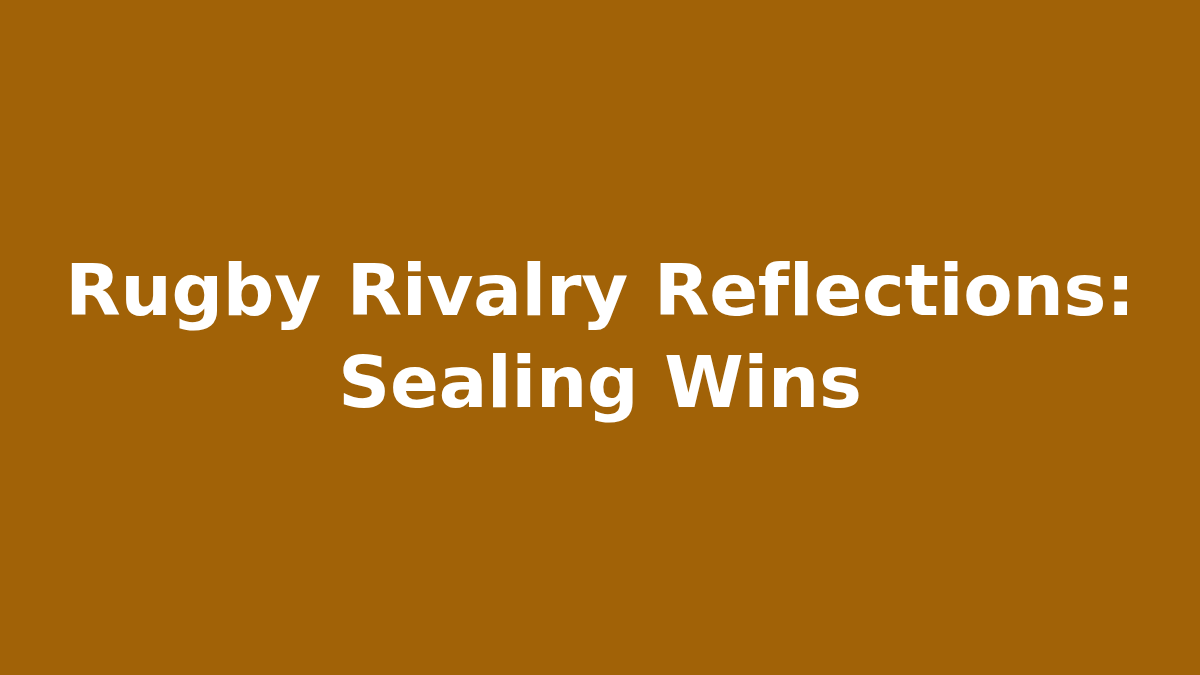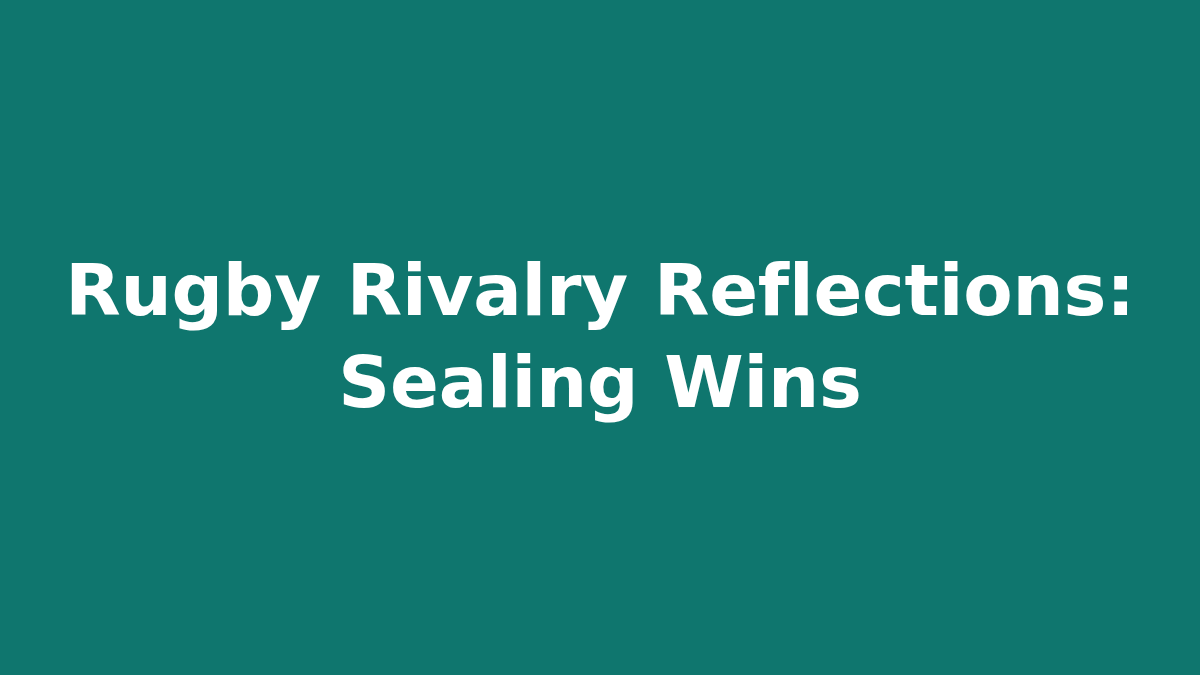--- a/index.html
+++ b/index.html
@@ -13,21 +13,21 @@
     width: 1200px;
     height: 675px;
     overflow: hidden;
     font-family: "DejaVu Sans", sans-serif;
   }
 
   .slide {
     position: relative;
     width: 1200px;
     height: 675px;
-    background: #0f766e;
+    background: #a16207;
     overflow: hidden;
     display: flex;
     align-items: center;
     justify-content: center;
   }
 
   
   .title-wrap {
     width: 1290px;
     flex: 0 0 auto;

